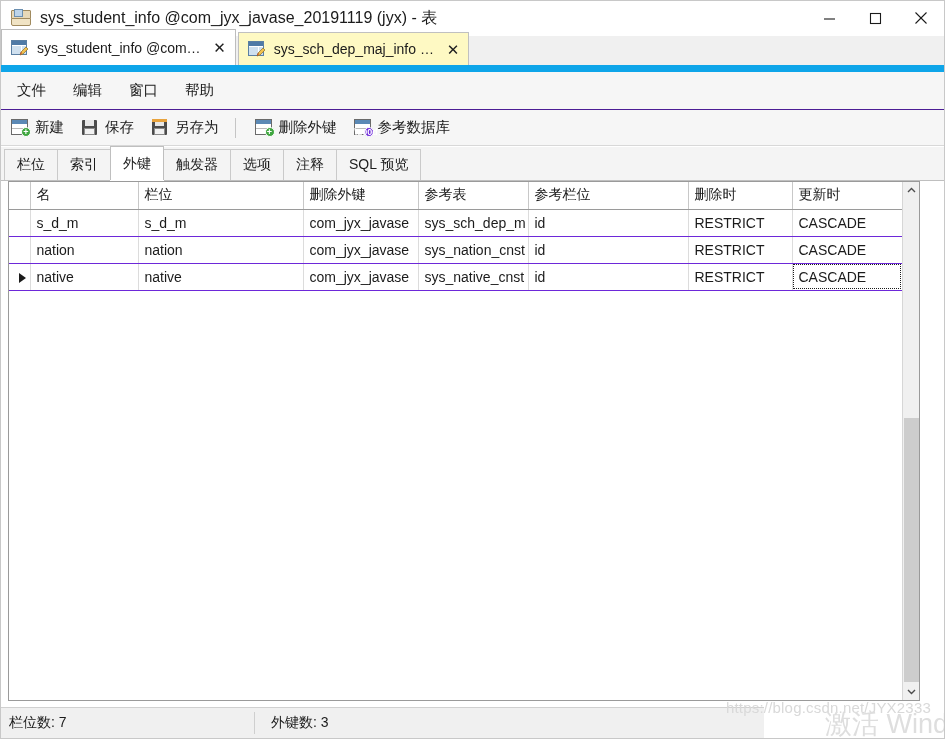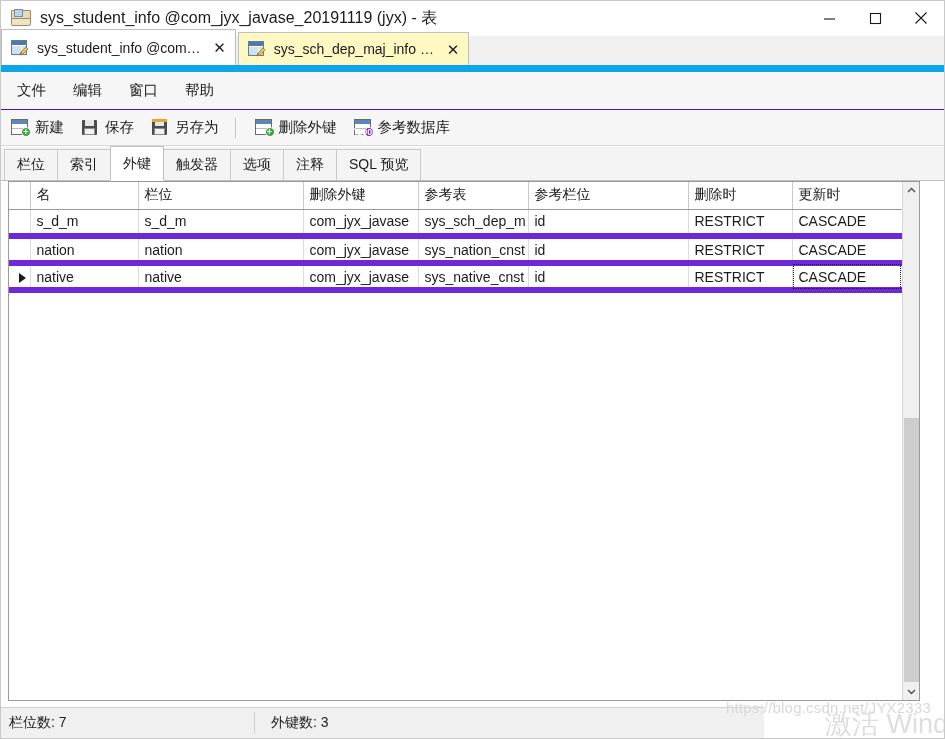--- a/index.html
+++ b/index.html
@@ -234,21 +234,21 @@
     text-align: left;
     color: #1b1b1b;
     padding: 0 0 0 6px;
     font-size: 14px;
     white-space: nowrap;
     overflow: hidden;
   }
   table.fk td {
     height: 27px;
     border-right: 1px solid #dcdcdc;
-    border-bottom: 6px solid #6d28d9;
+    border-bottom: 1px solid #6d28d9;
     color: #1b1b1b;
     padding: 0 0 0 6px;
     white-space: nowrap;
     overflow: hidden;
     background: #ffffff;
   }
   td.marker, th.marker {
     width: 21px; padding: 0;
     text-align: center;
     background: #ffffff;

